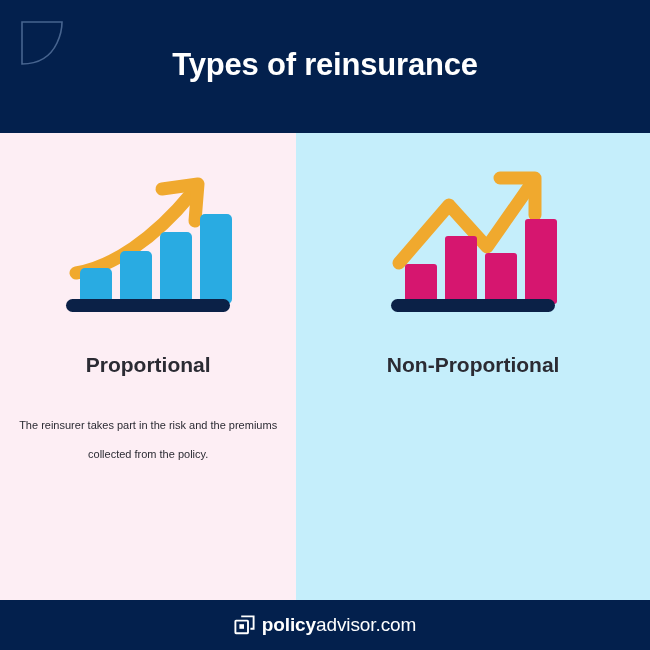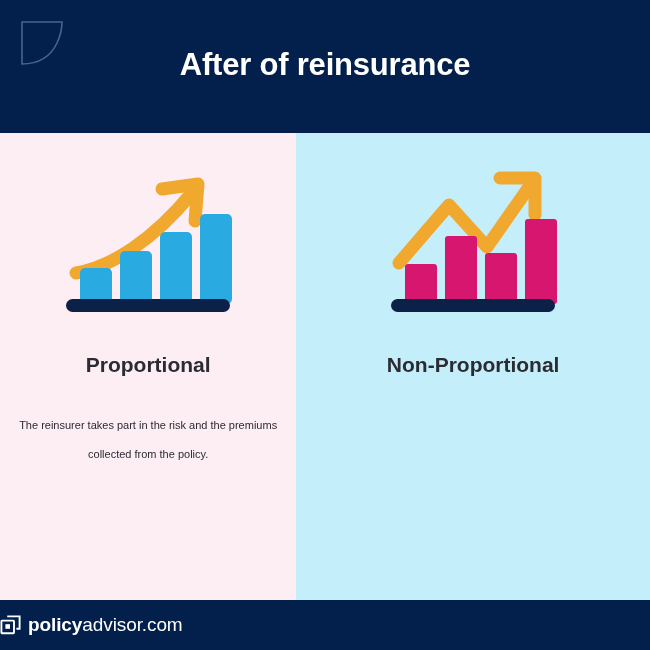--- a/index.html
+++ b/index.html
@@ -103,21 +103,21 @@
   
   .footer {
     position: absolute;
     left: 0;
     top: 600px;
     width: 650px;
     height: 50px;
     background: #03204d;
     display: flex;
     align-items: center;
-    justify-content: flex-start;
+    justify-content: center;
   }
   .footer-logo {
     display: flex;
     align-items: center;
     gap: 7px;
   }
   .footer-icon {
     width: 21px;
     height: 21px;
     display: block;
@@ -135,21 +135,21 @@
 <body>
 
 <div class="infographic">
 
   <div class="header">
     <span class="brand-mark">
       <svg width="44" height="46" viewBox="0 0 44 46" fill="none">
         <path d="M2 2 H42 C42 2 42 44 2 44 Z" fill="none" stroke="#47648f" stroke-width="1.6" stroke-linejoin="miter"></path>
       </svg>
     </span>
-    <div class="header-title">After of reinsurance</div>
+    <div class="header-title">Types of reinsurance</div>
   </div>
 
   <div class="panels">
 
     <div class="panel panel-left">
       <span class="panel-icon">
         <svg width="180" height="160" viewBox="0 0 180 160" fill="none">
 
           <path d="M18 110 C54 104 96 76 133 31" stroke="#f0a92e" stroke-width="13" stroke-linecap="round" fill="none"></path>
           <path d="M104 26 L140 21 L137 58" stroke="#f0a92e" stroke-width="13" stroke-linecap="round" stroke-linejoin="round" fill="none"></path>

